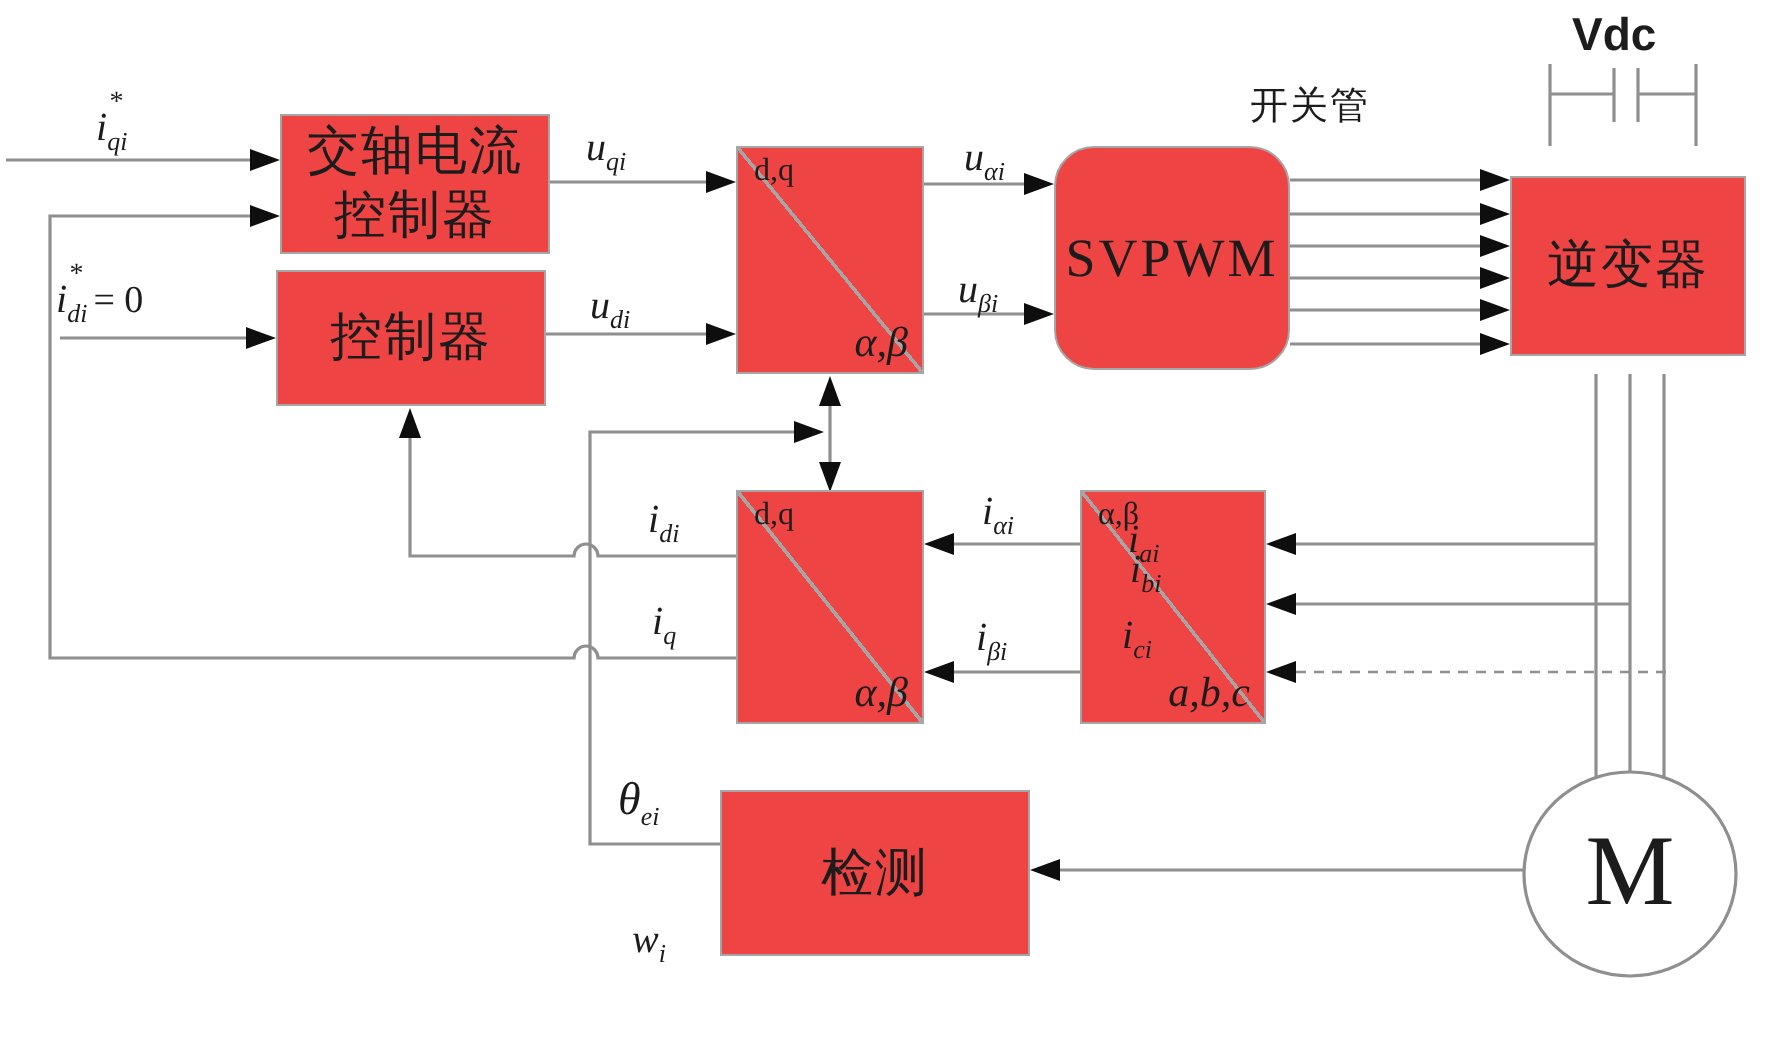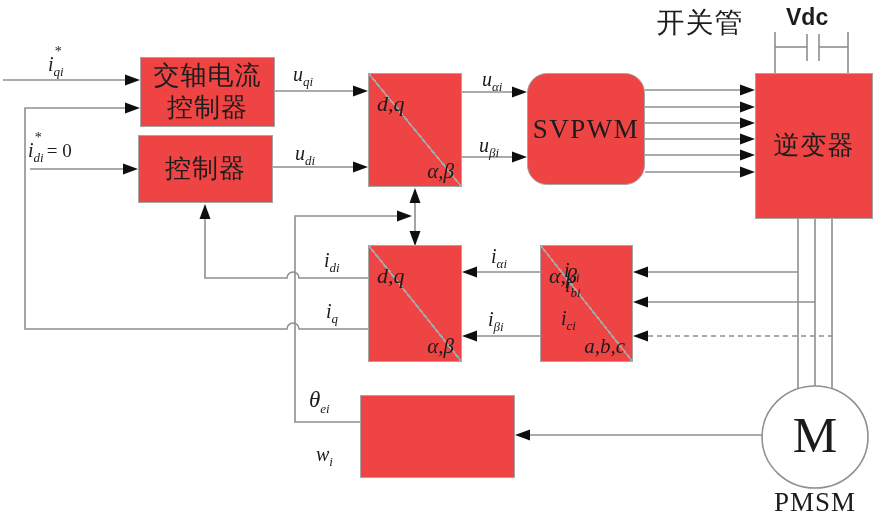--- a/index.html
+++ b/index.html
@@ -14,34 +14,34 @@
   .wiring .node{fill:#ffffff;stroke:var(--wire,#8f8f8f);stroke-width:1.6;}
   .box{
     position:absolute;box-sizing:border-box;border:1.6px solid var(--box-border,#a6a6a6);
     background:#ef4444;z-index:2;
   }
   .flexc{display:flex;align-items:center;justify-content:center;text-align:center;}
   .bl{display:block;}
   .cn{font-size:26px;line-height:32px;letter-spacing:1px;}
   .cn-sm{font-size:26px;line-height:34px;letter-spacing:1px;}
   .serifcap{font-size:27px;letter-spacing:1.5px;border-radius:20px;}
-  .tbox .corner-tl{position:absolute;top:17px;left:8px;font-style:italic;font-size:22px;}
+  .tbox .corner-tl{position:absolute;top:3px;left:8px;font-size:16px;}
   .tbox .corner-br{position:absolute;bottom:2px;right:7px;font-style:italic;font-size:21px;}
   .diag{
     position:absolute;inset:0;
     background:linear-gradient(to top right,transparent calc(50% - 0.9px),
       var(--box-border,#a6a6a6) calc(50% - 0.9px),var(--box-border,#a6a6a6) calc(50% + 0.9px),
       transparent calc(50% + 0.9px));
   }
   .sig{position:absolute;z-index:3;font-size:20px;font-style:italic;white-space:nowrap;line-height:1;}
   .sig sub{font-size:13px;font-style:italic;line-height:0;letter-spacing:0;}
   .sig sup{font-size:14px;line-height:0;position:relative;top:-7px;margin-left:-9px;font-style:normal;}
   .sig .tail{font-style:normal;margin-left:5px;font-size:19px;}
   .sig.big{font-size:23px;}
-  .cnlabel{position:absolute;z-index:3;font-size:28px;letter-spacing:1px;text-align:center;line-height:1.2;}
+  .cnlabel{position:absolute;z-index:3;font-size:19px;letter-spacing:1px;line-height:1.2;margin-top:37px;}
   .vdc{position:absolute;z-index:3;font-family:"Liberation Sans",sans-serif;font-weight:bold;font-size:23px;}
   .motor-m{position:absolute;z-index:3;text-align:center;font-size:50px;line-height:54px;}
   .motor-cap{position:absolute;z-index:3;text-align:center;font-size:27px;letter-spacing:1px;}
 </style>
 </head>
 <body>
 
 <div class="stage">
 
   <svg class="wiring" width="887" height="527" viewBox="0 0 887 527">
@@ -128,43 +128,43 @@
   <div class="box tbox" style="left:368px;top:73px;width:94px;height:114px">
     <div class="diag"></div>
     <span class="corner-tl">d,q</span>
     <span class="corner-br">α,β</span>
   </div>
 
   <div class="box flexc serifcap" style="left:527px;top:73px;width:118px;height:112px">
     <span>SVPWM</span>
   </div>
 
-  <div class="box flexc cn" style="left:755px;top:73px;width:118px;height:146px">
+  <div class="box flexc cn" style="left:755px;top:88px;width:118px;height:90px">
     <span>逆变器</span>
   </div>
 
   <div class="box tbox" style="left:368px;top:245px;width:94px;height:117px">
     <div class="diag"></div>
     <span class="corner-tl">d,q</span>
     <span class="corner-br">α,β</span>
   </div>
 
   <div class="box tbox" style="left:540px;top:245px;width:93px;height:117px">
     <div class="diag"></div>
     <span class="corner-tl">α,β</span>
     <span class="corner-br">a,b,c</span>
   </div>
 
   <div class="box flexc cn-sm" style="left:360px;top:395px;width:155px;height:83px">
     <div>
+      <span class="bl">检测</span>
     </div>
   </div>
 
   <div class="motor-m" style="left:762px;top:408px;width:106px">M</div>
-  <div class="motor-cap" style="left:758px;top:487px;width:114px">PMSM</div>
 
   <span class="sig" style="left:48px;top:54px"><span>i</span><sub>qi</sub><sup>*</sup></span>
 
   <span class="sig" style="left:28px;top:140px"><span>i</span><sub>di</sub><sup>*</sup><span class="tail">= 0</span></span>
 
   <span class="sig" style="left:293px;top:64px"><span>u</span><sub>qi</sub></span>
 
   <span class="sig" style="left:295px;top:143px"><span>u</span><sub>di</sub></span>
 
   <span class="sig" style="left:482px;top:69px"><span>u</span><sub>αi</sub></span>
@@ -180,19 +180,19 @@
   <span class="sig" style="left:488px;top:309px"><span>i</span><sub>βi</sub></span>
 
   <span class="sig" style="left:564px;top:260px"><span>i</span><sub>ai</sub></span>
 
   <span class="sig" style="left:565px;top:275px"><span>i</span><sub>bi</sub></span>
 
   <span class="sig" style="left:561px;top:308px"><span>i</span><sub>ci</sub></span>
 
   <span class="sig big" style="left:309px;top:388px"><span>θ</span><sub>ei</sub></span>
 
-  <span class="sig" style="left:316px;top:444px"><span>w</span><sub>i</sub></span>
+  <span class="sig" style="left:316px;top:460px"><span>w</span><sub>i</sub></span>
 
   <span class="vdc" style="left:786px;top:4px">Vdc</span>
 
   <div class="cnlabel" style="left:625px;top:6px;width:150px">开关管</div>
 
 </div>
 
 </body></html>

